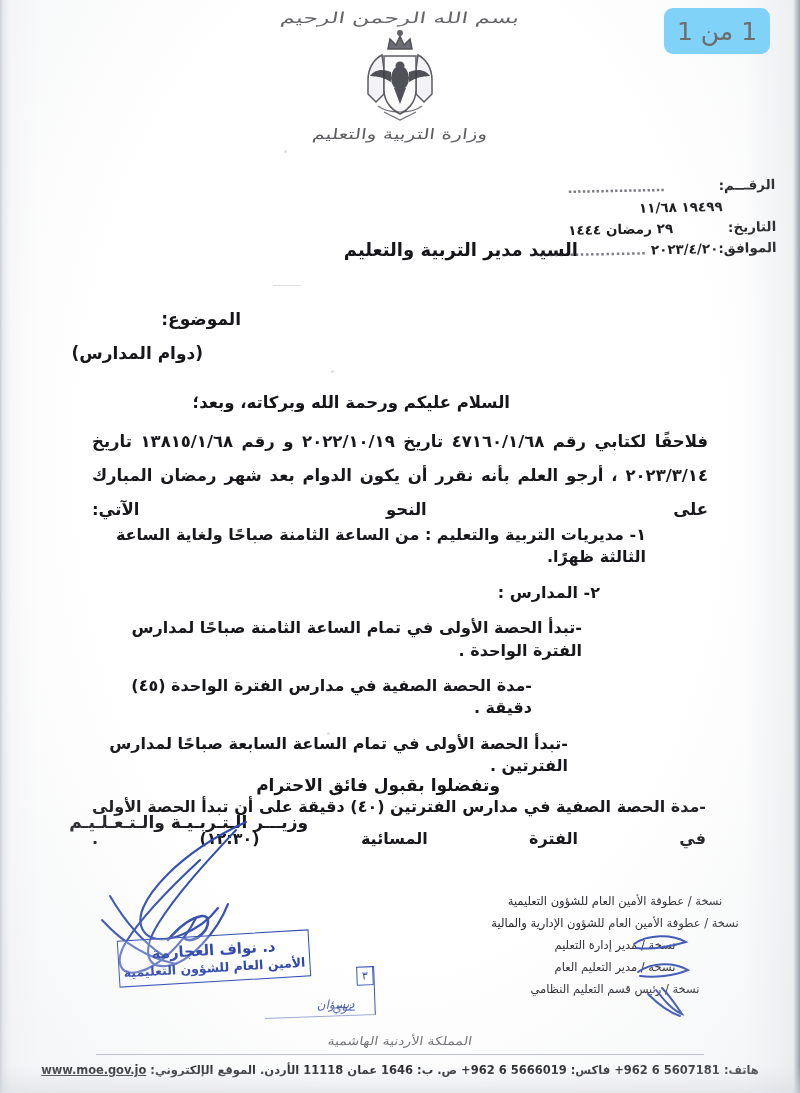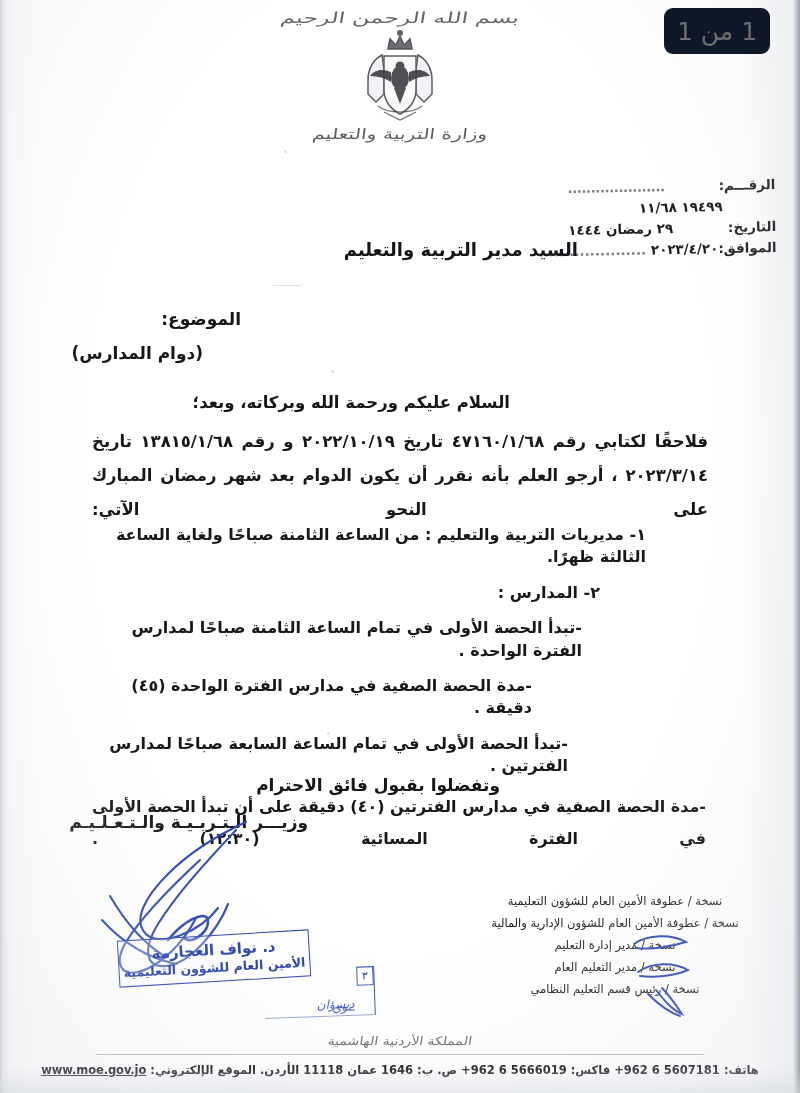--- a/index.html
+++ b/index.html
@@ -44,21 +44,21 @@
     height: 26px;
     background: linear-gradient(180deg, rgba(230,232,236,0) 0%, rgba(214,218,224,0.55) 100%);
     pointer-events: none;
   }
 
   
   .page-badge {
     position: absolute;
     top: 8px; right: 30px;
     width: 106px; height: 46px;
-    background: #0f172a;
+    background: #7dd3fc;
     border-radius: 9px;
     display: flex;
     align-items: center;
     justify-content: center;
     color: #6d6d6d;
     font-size: 25px;
     letter-spacing: 0.5px;
     z-index: 40;
   }
 

